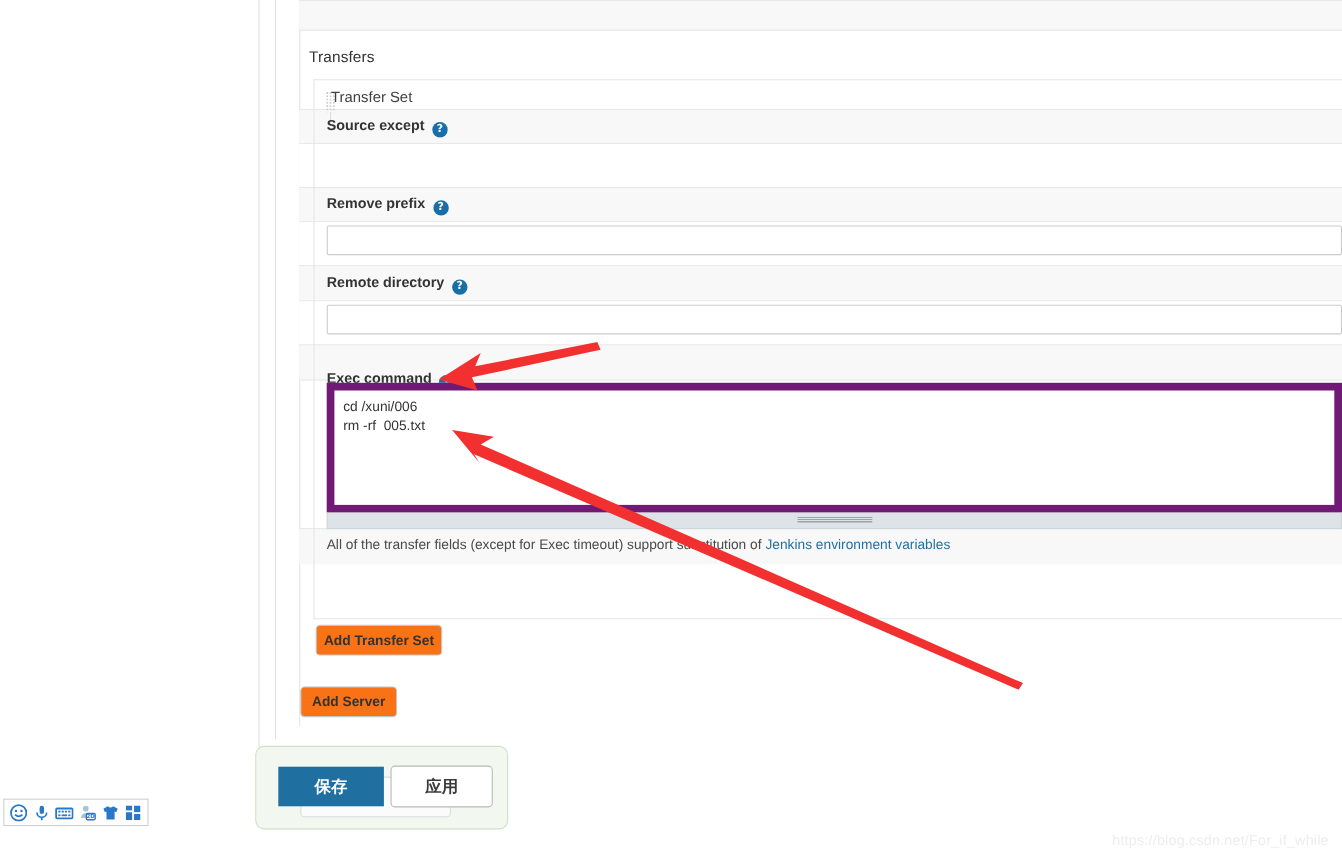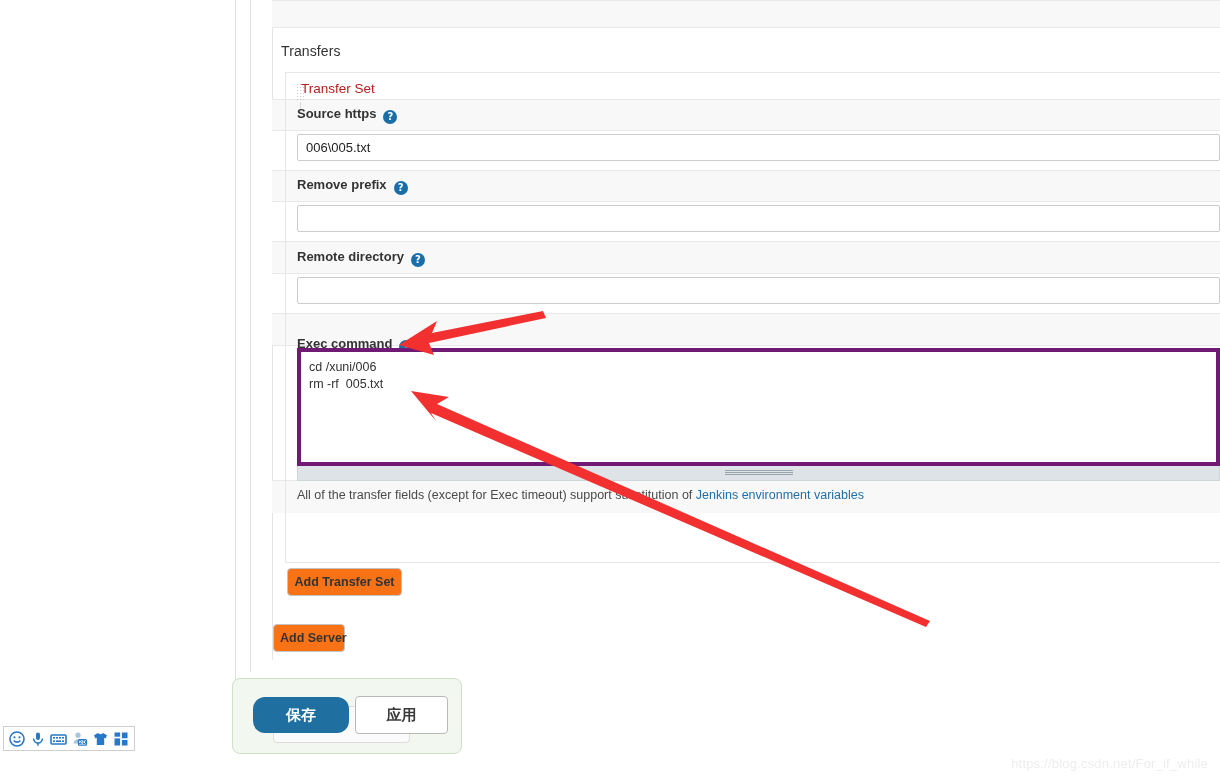--- a/index.html
+++ b/index.html
@@ -99,21 +99,21 @@
     width: 1px;
     height: 10px;
     background: #dcdcdc;
   }
 
   .transferset-label {
     position: absolute;
     left: 29px;
     top: 81px;
     font-size: 13.5px;
-    color: #b91c1c;
+    color: #404040;
   }
 
   
   .field-label {
     position: absolute;
     font-size: 13px;
     font-weight: bold;
     color: #333333;
     white-space: nowrap;
   }
@@ -157,21 +157,21 @@
     left: 25px;
     right: 0;
     top: 348px;
     height: 118px;
   }
   .exec-area {
     position: absolute;
     inset: 0;
     box-sizing: border-box;
     background: #ffffff;
-    border: 4px solid #701a75;
+    border: 7px solid #701a75;
     font-family: "Liberation Sans", sans-serif;
     font-size: 12.5px;
     color: #333333;
     line-height: 17px;
     padding: 7px 8px;
     resize: none;
     outline: none;
     white-space: pre;
     overflow: hidden;
   }
@@ -234,21 +234,21 @@
   }
   .btn-add-transfer-set {
     left: 15px;
     top: 568px;
     width: 115px;
     height: 28px;
   }
   .btn-add-server {
     left: 1px;
     top: 624px;
-    width: 72px;
+    width: 88px;
     height: 28px;
   }
 
   
   .savebar {
     position: absolute;
     left: 232px;
     top: 678px;
     width: 230px;
     height: 76px;
@@ -268,21 +268,21 @@
     border-radius: 4px;
   }
   .btn-save {
     position: absolute;
     left: 253px;
     top: 697px;
     width: 96px;
     height: 36px;
     background: #1f6fa1;
     border: none;
-    border-radius: 12px;
+    border-radius: 0;
     color: #ffffff;
     font-family: "Liberation Sans", sans-serif;
     font-size: 15px;
     font-weight: bold;
     cursor: pointer;
   }
   .btn-apply {
     position: absolute;
     left: 355px;
     top: 696px;
@@ -364,23 +364,22 @@
     <div class="section-title">Transfers</div>
 
     <div class="transferset-panel">
       <div class="grip-handle"></div>
       <div class="grip-stem"></div>
     </div>
 
     <div class="transferset-label">Transfer Set</div>
 
     <div class="field-label" style="left:25px;top:106px;">
-      <span>Source https</span><span class="help-icon">?</span>
-    </div>
-    <input class="text-input" style="top: 134px;" value="006\005.txt">
+      <span>Source except</span><span class="help-icon">?</span>
+    </div>
 
     <div class="field-label" style="left:25px;top:177px;">
       <span>Remove prefix</span><span class="help-icon">?</span>
     </div>
     <input class="text-input" style="top: 205px;" value="">
 
     <div class="field-label" style="left:25px;top:249px;">
       <span>Remote directory</span><span class="help-icon">?</span>
     </div>
     <input class="text-input" style="top: 277px;" value="">

